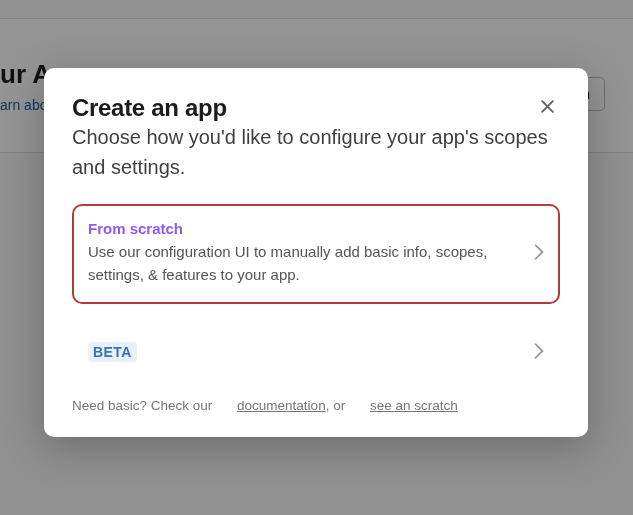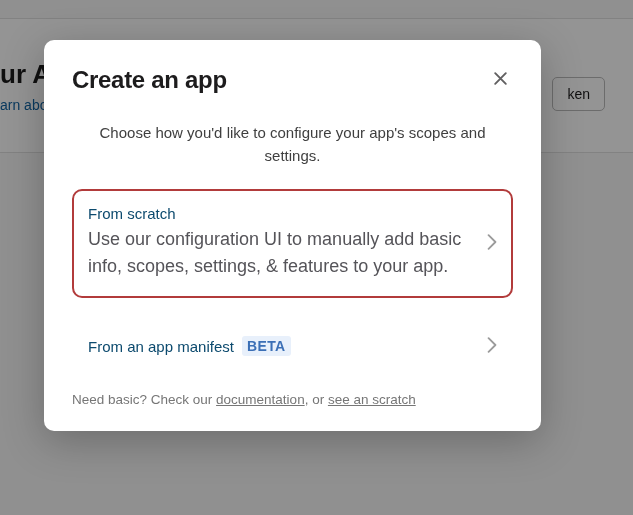--- a/index.html
+++ b/index.html
@@ -48,23 +48,23 @@
       background: #fff;
       color: #1d1c1d;
     }
     .overlay {
       position: absolute;
       inset: 0;
       background: rgba(0,0,0,0.42);
     }
     .modal {
       position: absolute;
-      top: 40px;
+      top: 68px;
       left: 44px;
-      width: 497px;
+      width: 544px;
       background: #fff;
       border-radius: 10px;
       padding: 26px 28px 24px 28px;
       box-shadow: 0 10px 40px rgba(0,0,0,0.25);
     }
     .modal-header {
       display: flex;
       justify-content: space-between;
       align-items: flex-start;
     }
@@ -78,78 +78,78 @@
       background: none;
       border: none;
       cursor: pointer;
       padding: 4px;
       color: #616061;
       display: flex;
       align-items: center;
       justify-content: center;
     }
     .modal-subtitle {
-      margin-top: 28px;
-      font-size: 15px;
+      margin-top: 0;
+      font-size: 20px;
       color: #3f3f3f;
       line-height: 1.5;
-      text-align: center;
     }
     .option {
       margin-top: 22px;
       border: 2px solid transparent;
       border-radius: 10px;
       padding: 14px 44px 16px 14px;
       position: relative;
       cursor: pointer;
     }
     .option.highlight {
       border-color: #b23b3b;
     }
     .option-title-row {
       display: flex;
       align-items: center;
       gap: 8px;
     }
     .option-title {
       font-size: 15px;
-      font-weight: 400;
-      color: #0c4a6e;
+      font-weight: 700;
+      color: #8b5cf6;
     }
     .badge {
       font-size: 14px;
       font-weight: 700;
       background: #e8f0fb;
       color: #3b6fb6;
       border-radius: 3px;
       padding: 2px 5px;
       letter-spacing: 0.4px;
     }
     .option-desc {
       margin-top: 4px;
-      font-size: 18px;
+      font-size: 15px;
       color: #555459;
       line-height: 1.5;
     }
     .chevron {
       position: absolute;
       right: 14px;
       top: 50%;
       transform: translateY(-50%);
       color: #9b9b9b;
     }
     .help-text {
       margin-top: 18px;
       font-size: 13.5px;
       color: #767676;
     }
     .help-text .link {
       text-decoration: underline;
       color: #767676;
       cursor: pointer;
+      margin-left: 21px;
     }
   </style>
 </head>
 <body>
 
 <div class="bg-header">
   <div class="bg-title">ur Ap</div>
   <div class="bg-link">arn abo</div>
   <div class="bg-button">ken</div>
 </div>
@@ -177,21 +177,20 @@
     <div class="option-desc">Use our configuration UI to manually add basic info, scopes, settings, &amp; features to your app.</div>
     <span class="chevron">
       <svg width="10" height="16" viewBox="0 0 8 14" fill="none">
         <path d="M1 1 L7 7 L1 13" stroke="currentColor" stroke-width="1.6" stroke-linecap="round" stroke-linejoin="round"></path>
       </svg>
     </span>
   </div>
 
   <div class="option">
     <div class="option-title-row">
-      <div class="option-title">From an app manifest</div>
       <div class="badge">BETA</div>
     </div>
     <span class="chevron">
       <svg width="10" height="16" viewBox="0 0 8 14" fill="none">
         <path d="M1 1 L7 7 L1 13" stroke="currentColor" stroke-width="1.6" stroke-linecap="round" stroke-linejoin="round"></path>
       </svg>
     </span>
   </div>
 
   <div class="help-text">

